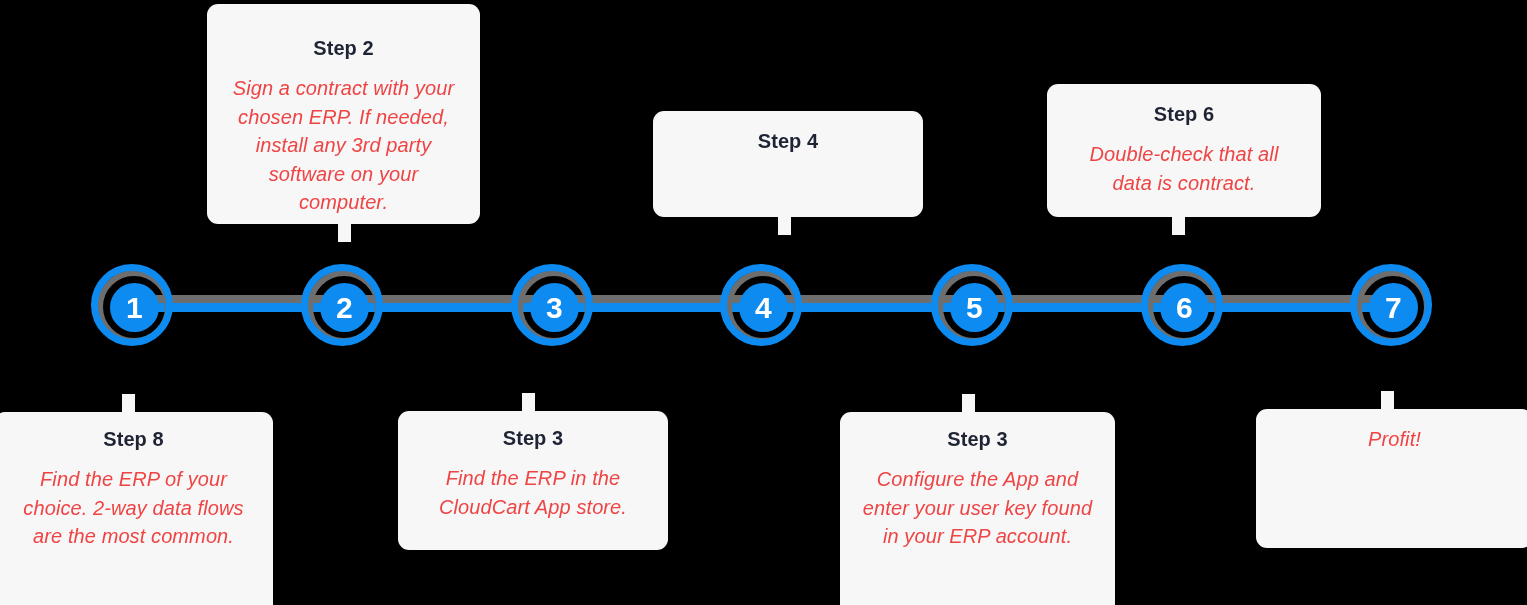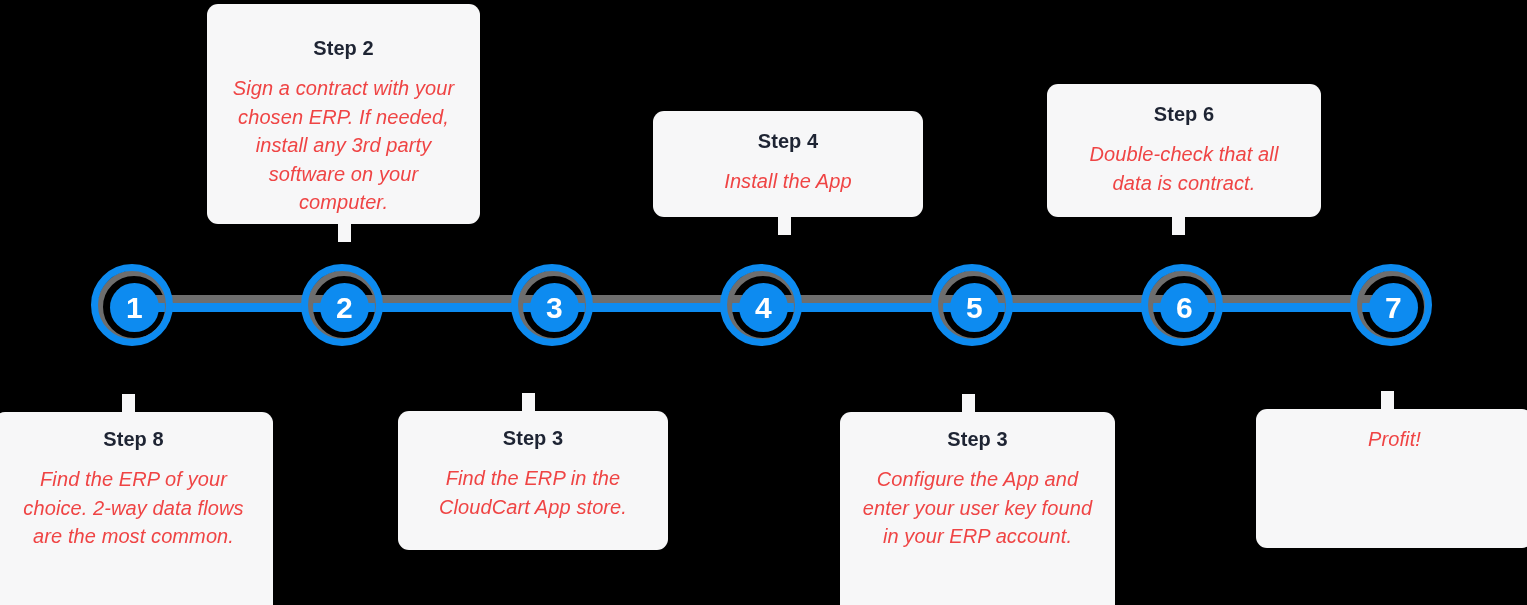--- a/index.html
+++ b/index.html
@@ -118,21 +118,20 @@
   </div>
 
   <div class="callout above" style="left:207px; top:4px; width:273px; height:220px; padding-top:33px;">
     <div class="c-title">Step 2</div>
     <div class="c-body">Sign a contract with your chosen ERP. If needed, install any 3rd party software on your computer.</div>
     <div class="tail" style="left:137px;"></div>
   </div>
 
   <div class="callout above" style="left:626px; top:111px; width:270px; height:106px; padding-top:19px;margin-left:27px;">
     <div class="c-title">Step 4</div>
-    <div class="c-body">Install the App</div>
     <div class="tail" style="left:131px;"></div>
   </div>
 
   <div class="callout above" style="left:1047px; top:84px; width:274px; height:133px; padding-top:19px;">
     <div class="c-title">Step 6</div>
     <div class="c-body">Double-check that all data is contract.</div>
     <div class="tail" style="left:131px;"></div>
   </div>
 
   <div class="callout below" style="left:-6px; top:412px; width:279px; height:205px;">

